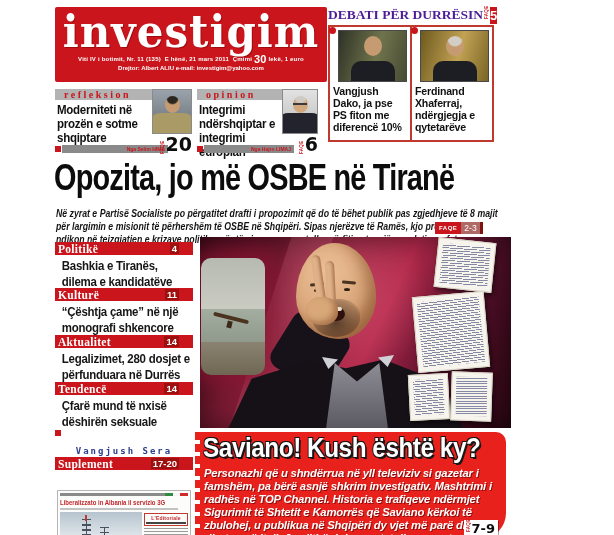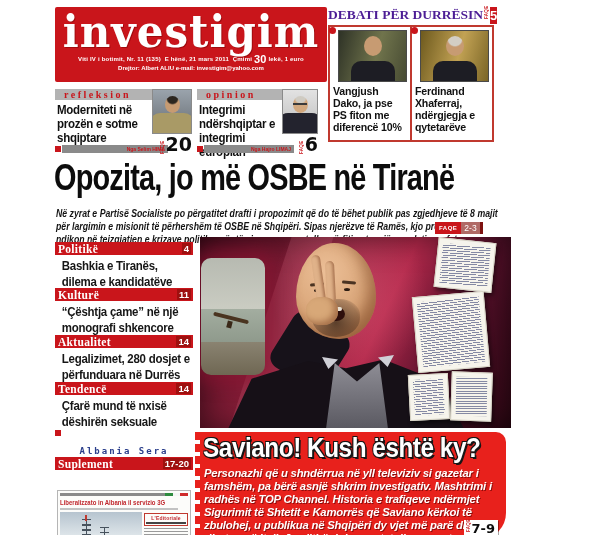--- a/index.html
+++ b/index.html
@@ -87,21 +87,21 @@
   #lead-badge { position:absolute; left:435px; top:222px; display:flex; height:12px; }
   .lb-faqe { background:#c9151b; color:#fff; font-size:6px; font-weight:bold;
              line-height:12px; padding:0 4px; letter-spacing:.5px; }
   .lb-pg { background:#b06a66; color:#fff; font-size:8.5px; font-weight:normal;
            line-height:12px; padding:0 3px; }
   .lb-sliver { width:3px; background:#7e1210; }
 
   
   .sec { position:absolute; left:55px; width:138px; }
   .sec .bar { height:13px; background:#c9151b; display:flex; align-items:center;
-              justify-content:space-between; padding:0 2px 0 3px; }
+              justify-content:space-between; padding:0 14px 0 3px; }
   .sec .lbl { color:#fff; font-family:"Liberation Serif", serif; font-weight:bold;
               font-size:11.5px; letter-spacing:.3px; }
   .sec .pg { color:#fff; font-weight:bold; font-size:9.5px; background:#9e100f;
              padding:0 2px; line-height:11px; }
   .sec .hl { width:164px; font-size:13.5px; font-weight:bold; color:#161616;
              line-height:15.5px; padding:3px 0 0 8px; letter-spacing:-.3px;
              transform:scaleX(0.85); transform-origin:left top; }
   .sec .sq { display:block; width:6px; height:6px; background:#c9151b; margin-top:1px; }
 
   
@@ -344,21 +344,21 @@
     <div class="hl">Çfarë mund të nxisë dëshirën seksuale</div>
     <span class="sq"></span>
   </div>
 
   <div class="sec" style="top:457px">
     <div class="bar">
       <span class="lbl">Suplement</span>
       <span class="pg">17-20</span>
     </div>
   </div>
-  <div id="albania-title">Albania Sera</div>
+  <div id="albania-title">Vangjush Sera</div>
   <div id="minipaper">
     <div class="mp-rule"></div>
     <div class="mp-hl">Liberalizzato in Albania il servizio 3G</div>
     <div class="mp-sub"></div>
     <div class="mp-body">
       <div class="mp-img">
         <span class="mp-green"></span>
         <span class="tw tw1"></span>
         <span class="tw tw2"></span>
         <span class="tw-tip"></span>

